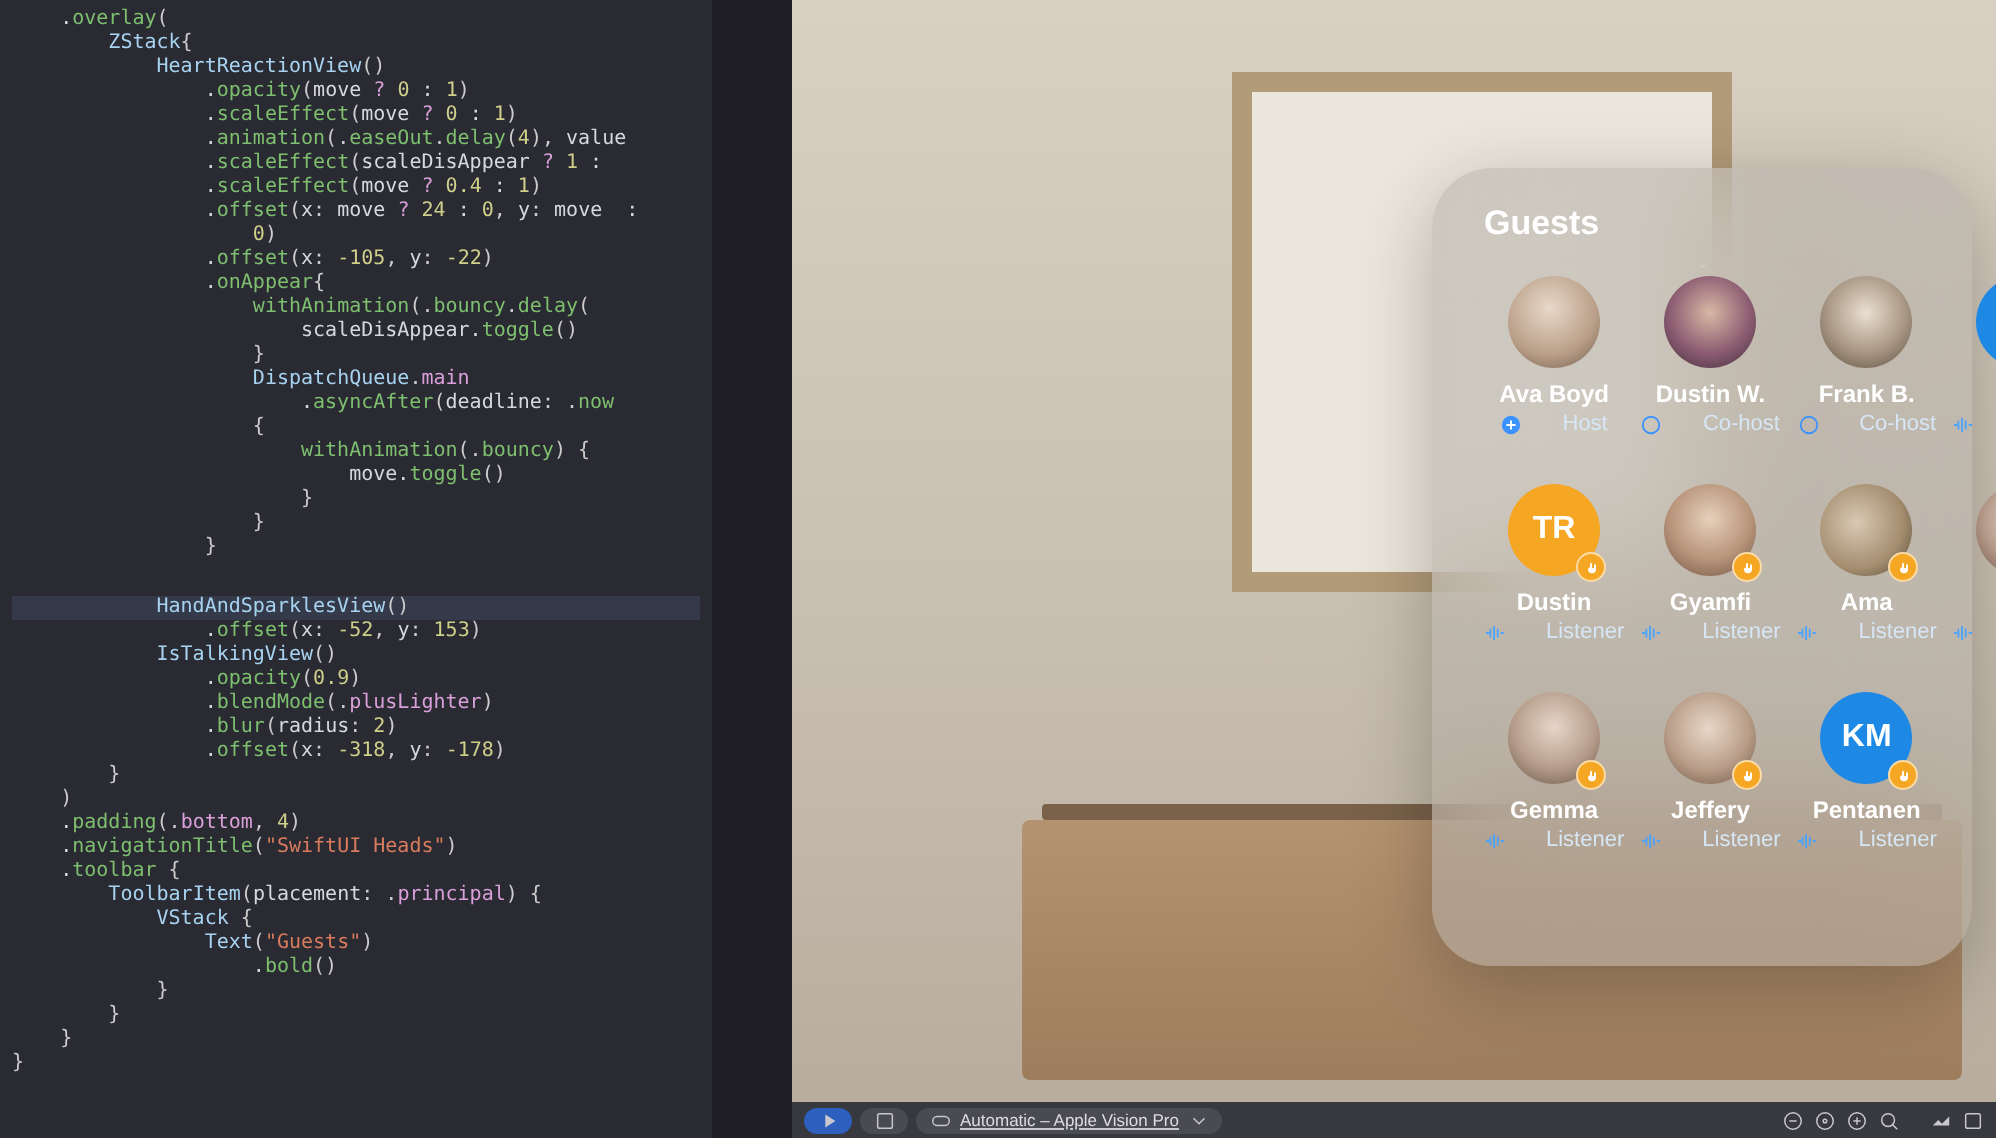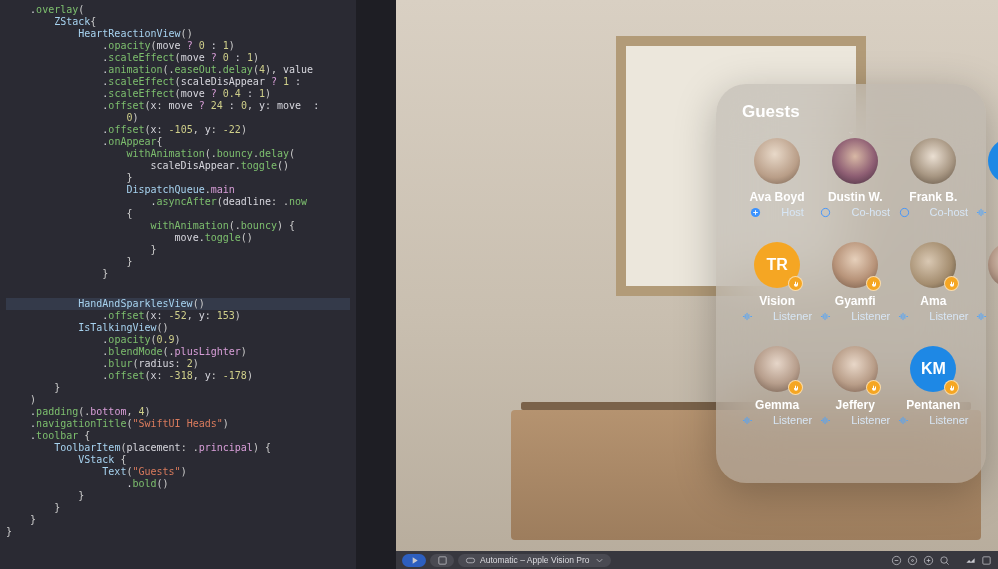--- a/index.html
+++ b/index.html
@@ -96,21 +96,21 @@
   .role-host svg { fill:#3c93ff; }
   .role-cohost svg { stroke:#3c93ff; fill:none; stroke-width:2; }
   .role-listener svg { fill:#4aa3ff; }
 
   
   .canvas-bar {
     position:absolute; left:0; right:0; bottom:0; height:18px;
     background:#38383f; display:flex; align-items:center; justify-content:space-between;
     padding: 0 6px; color:#c8c8ce;
   }
-  .bar-group { display:flex; align-items:center; gap:4px; }
+  .bar-group { display:flex; align-items:center; gap:4px;text-decoration:underline; }
   .pill {
     display:flex; align-items:center; gap:4px;
     background:#4a4a52; border-radius:7px; padding:1.5px 6px;
     font-size:8.5px; color:#dcdce0; height:13px;
   }
   .pill.blue { background:#2d5fbf; color:#eaf0ff; }
   .ic { width:12px; height:12px; display:inline-flex; align-items:center; justify-content:center;}
   .ic svg { width:11px; height:11px; stroke:#c8c8ce; fill:none; stroke-width:1.6; }
   .ic-solid svg { fill:#c8c8ce; stroke:none; }
 
@@ -205,21 +205,21 @@
         </div>
         <div class="guest">
           <div class="avatar-wrap">
             <div class="avatar " style="background:#f5a623">TR</div>
             <span class="badge">
               <svg viewBox="0 0 24 24">
                 <path d="M9 11V6a1.5 1.5 0 013 0v5a1.5 1.5 0 003 0V8a1.5 1.5 0 013 0v6a6 6 0 01-12 0v-1l3-2z"></path>
               </svg>
             </span>
           </div>
-          <div class="g-name">Vision</div>
+          <div class="g-name">Dustin</div>
           <div class="g-role">
             <span class="role-ic role-listener">
               <svg viewBox="0 0 24 24" stroke="#4aa3ff" stroke-width="2" fill="none" stroke-linecap="round">
                 <path d="M3 12h2v0M7 8v8M11 5v14M15 8v8M19 12h2"></path>
               </svg>
             </span>
             <span>Listener</span>
           </div>
         </div>
         <div class="guest">

